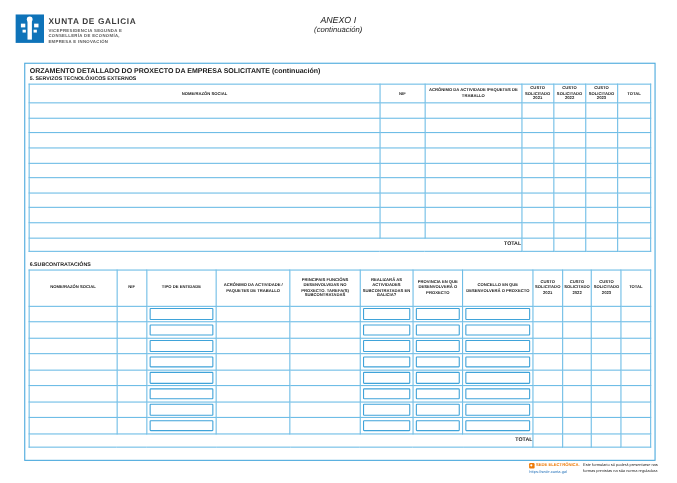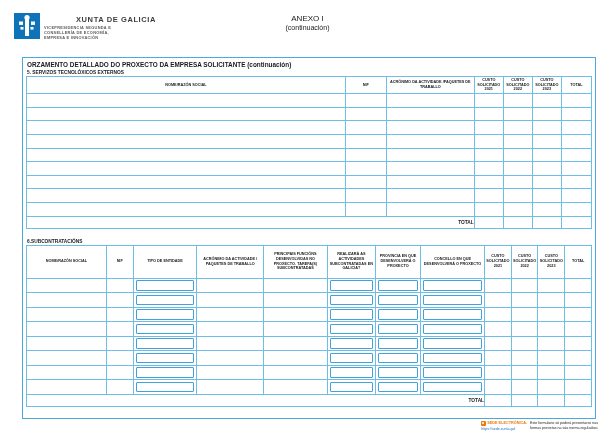--- a/index.html
+++ b/index.html
@@ -4,23 +4,23 @@
 <style>
   html,body{margin:0;padding:0;overflow:hidden;}
   body{
     width:615px;height:439px;background:#ffffff;position:relative;
     font-family:"Liberation Sans", sans-serif;color:#1a1a1a;
   }
   
   .logo-wrap{position:absolute;left:14px;top:13px;display:flex;gap:4px;}
   .logo-box{width:26px;height:26px;flex:0 0 auto;}
   .brand{padding-top:2px;}
-  .brand-name{font-size:7.5px;font-weight:bold;letter-spacing:.6px;color:#3c3c3c;margin-left:32px;}
+  .brand-name{font-size:7.5px;font-weight:bold;letter-spacing:.6px;color:#3c3c3c;}
   .brand-sub{margin-top:2px;font-size:3.9px;line-height:4.8px;letter-spacing:.3px;color:#5a5a5a;font-weight:bold;}
-  .page-title{position:absolute;left:0;top:14px;width:615px;text-align:center;}
+  .page-title{position:absolute;left:0;top:14px;width:615px;text-align:center;font-style:italic;}
   .page-title .t1{font-size:8px;}
   .page-title .t2{font-size:7px;margin-top:1px;}
   
   .content-box{
     position:absolute;left:22px;top:57px;width:574px;height:362px;
     box-sizing:border-box;border:1.6px solid var(--border_strong);
     background:#fff;padding:2px 3px 0 3px;
   }
   .form-title{font-size:6.4px;font-weight:bold;margin:1px 0 2px 1px;}
   .section-label{font-size:4.8px;font-weight:bold;margin:1px 0 1px 1px;}

